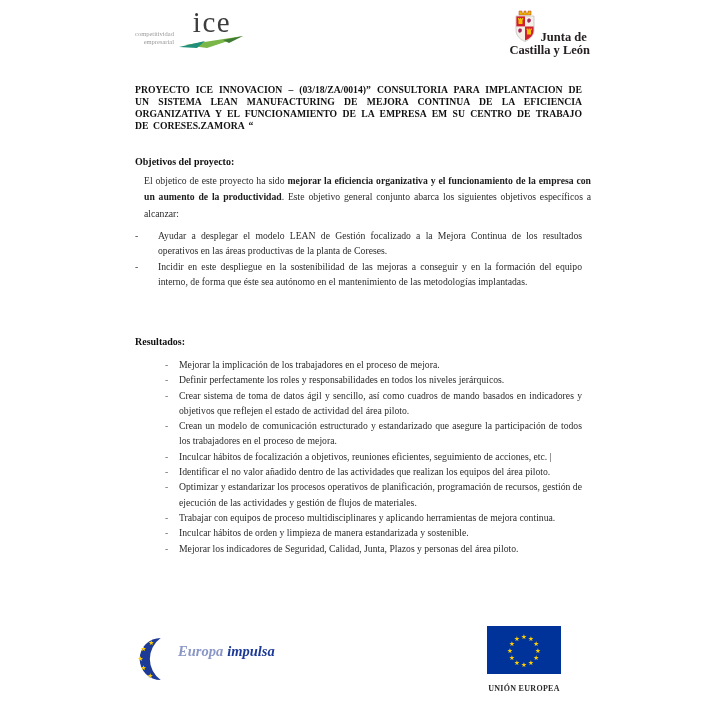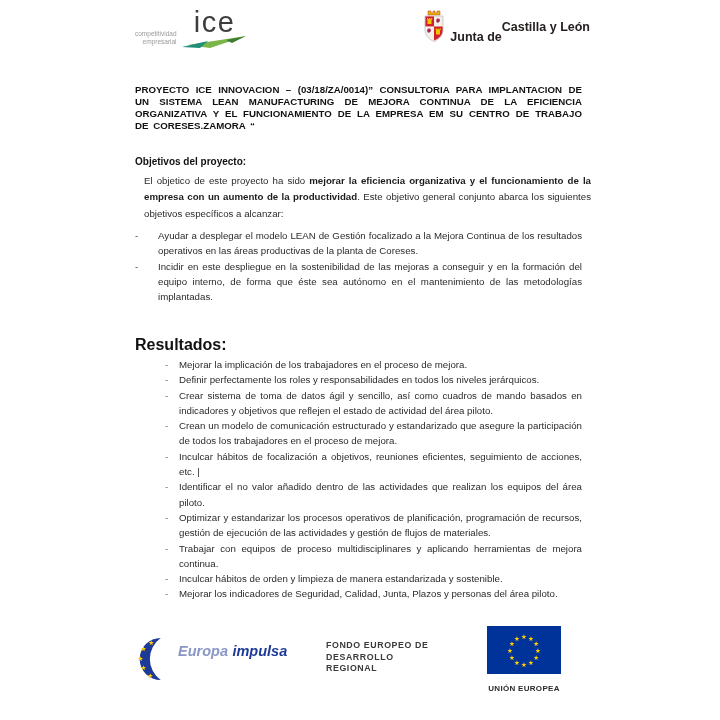--- a/index.html
+++ b/index.html
@@ -1,26 +1,26 @@
 <!DOCTYPE html>
 <html><head>
 <meta charset="utf-8">
 <style>
   html,body{margin:0;padding:0;background:#ffffff;}
   .page{position:relative;width:720px;height:720px;background:#fff;overflow:hidden;
-        font-family:Liberation Sans, sans-serif;color:#2b2b2b;border-radius:28px;}
+        font-family:Liberation Serif, serif;color:#2b2b2b;border-radius:28px;}
 
   
   .header{position:absolute;top:10px;left:135px;width:455px;display:flex;
           justify-content:space-between;align-items:flex-start;}
   .ice-logo{display:flex;align-items:flex-start;gap:5px;}
   .ice-tagline{margin-top:20px;text-align:right;font-size:6.5px;line-height:7.5px;color:#9a9a9a;}
   .ice-mark{display:flex;flex-direction:column;align-items:center;}
   .ice-word{font-size:29px;line-height:25px;letter-spacing:1.5px;color:#3d3d3c;font-weight:400;}
-  .junta-logo{display:flex;flex-direction:row;align-items:center;margin-top:0;}
+  .junta-logo{display:flex;flex-direction:column;align-items:center;margin-top:0;}
   .junta-top{display:flex;align-items:flex-end;gap:4px;}
   .junta-l1,.junta-l2{font-weight:bold;font-size:12.5px;line-height:13px;color:#262020;}
   .junta-l2{margin-top:0px;}
 
   
   .doc-title{position:absolute;top:74px;left:135px;width:447px;font-size:9.7px;
              font-weight:bold;line-height:12.2px;text-align:justify;color:#111;
              word-spacing:2px;}
 
   
@@ -30,21 +30,21 @@
   .intro b{color:#1c1c1c;}
 
   .list1{position:absolute;top:228px;left:135px;width:447px;}
   .list2{position:absolute;top:357px;left:165px;width:417px;}
   .li{display:flex;font-size:9.7px;line-height:15.3px;}
   .li .bullet{flex:none;color:#6e6e6e;}
   .list1 .bullet{width:23px;color:#444;}
   .list2 .bullet{width:14px;}
   .li .txt{flex:1;text-align:justify;color:#2b2b2b;}
 
-  .h-resultados{position:absolute;top:336px;left:135px;font-size:16px;font-weight:bold;color:#111;}
+  .h-resultados{position:absolute;top:336px;left:135px;font-size:10px;font-weight:bold;color:#111;}
 
   
   .footer{position:absolute;left:0;top:626px;width:640px;height:80px;}
   .europa-logo{position:absolute;left:132px;top:8px;display:flex;}
   .europa-text{margin-left:2px;margin-top:8px;font-style:italic;line-height:17px;white-space:nowrap;}
   .europa-w1{color:#8a97c6;font-size:14.5px;font-weight:600;}
   .europa-w2{color:#1d3a96;font-size:14.5px;font-weight:bold;}
   .europa-l2{display:block;color:#1d3a96;font-size:14.5px;font-weight:bold;}
   .feder{position:absolute;left:326px;top:14px;font-size:8.8px;font-weight:bold;
          letter-spacing:.6px;line-height:11.5px;color:#3a3a3a;}
@@ -170,25 +170,20 @@
         <text x="9" y="27" font-size="7" fill="#ffcc00" text-anchor="middle">★</text>
         <text x="12" y="37" font-size="7" fill="#ffcc00" text-anchor="middle">★</text>
         <text x="19" y="45" font-size="7" fill="#ffcc00" text-anchor="middle">★</text>
       </svg>
       <div class="europa-text">
         <span class="europa-w1">Europa</span>
         <span class="europa-w2">impulsa</span>
       </div>
     </div>
 
-    <div class="feder">
-      <span>FONDO EUROPEO DE</span>
-      <span>DESARROLLO</span>
-      <span>REGIONAL</span>
-    </div>
 
     <div class="eu-flag-block">
       <svg width="74" height="48" viewBox="0 0 74 48">
         <rect x="0" y="0" width="74" height="48" fill="#003399"></rect>
         <text x="37" y="13" font-size="6.5" fill="#ffcc00" text-anchor="middle">★</text>
         <text x="44" y="14.9" font-size="6.5" fill="#ffcc00" text-anchor="middle">★</text>
         <text x="49.1" y="20" font-size="6.5" fill="#ffcc00" text-anchor="middle">★</text>
         <text x="51" y="27" font-size="6.5" fill="#ffcc00" text-anchor="middle">★</text>
         <text x="49.1" y="34" font-size="6.5" fill="#ffcc00" text-anchor="middle">★</text>
         <text x="44" y="39.1" font-size="6.5" fill="#ffcc00" text-anchor="middle">★</text>

